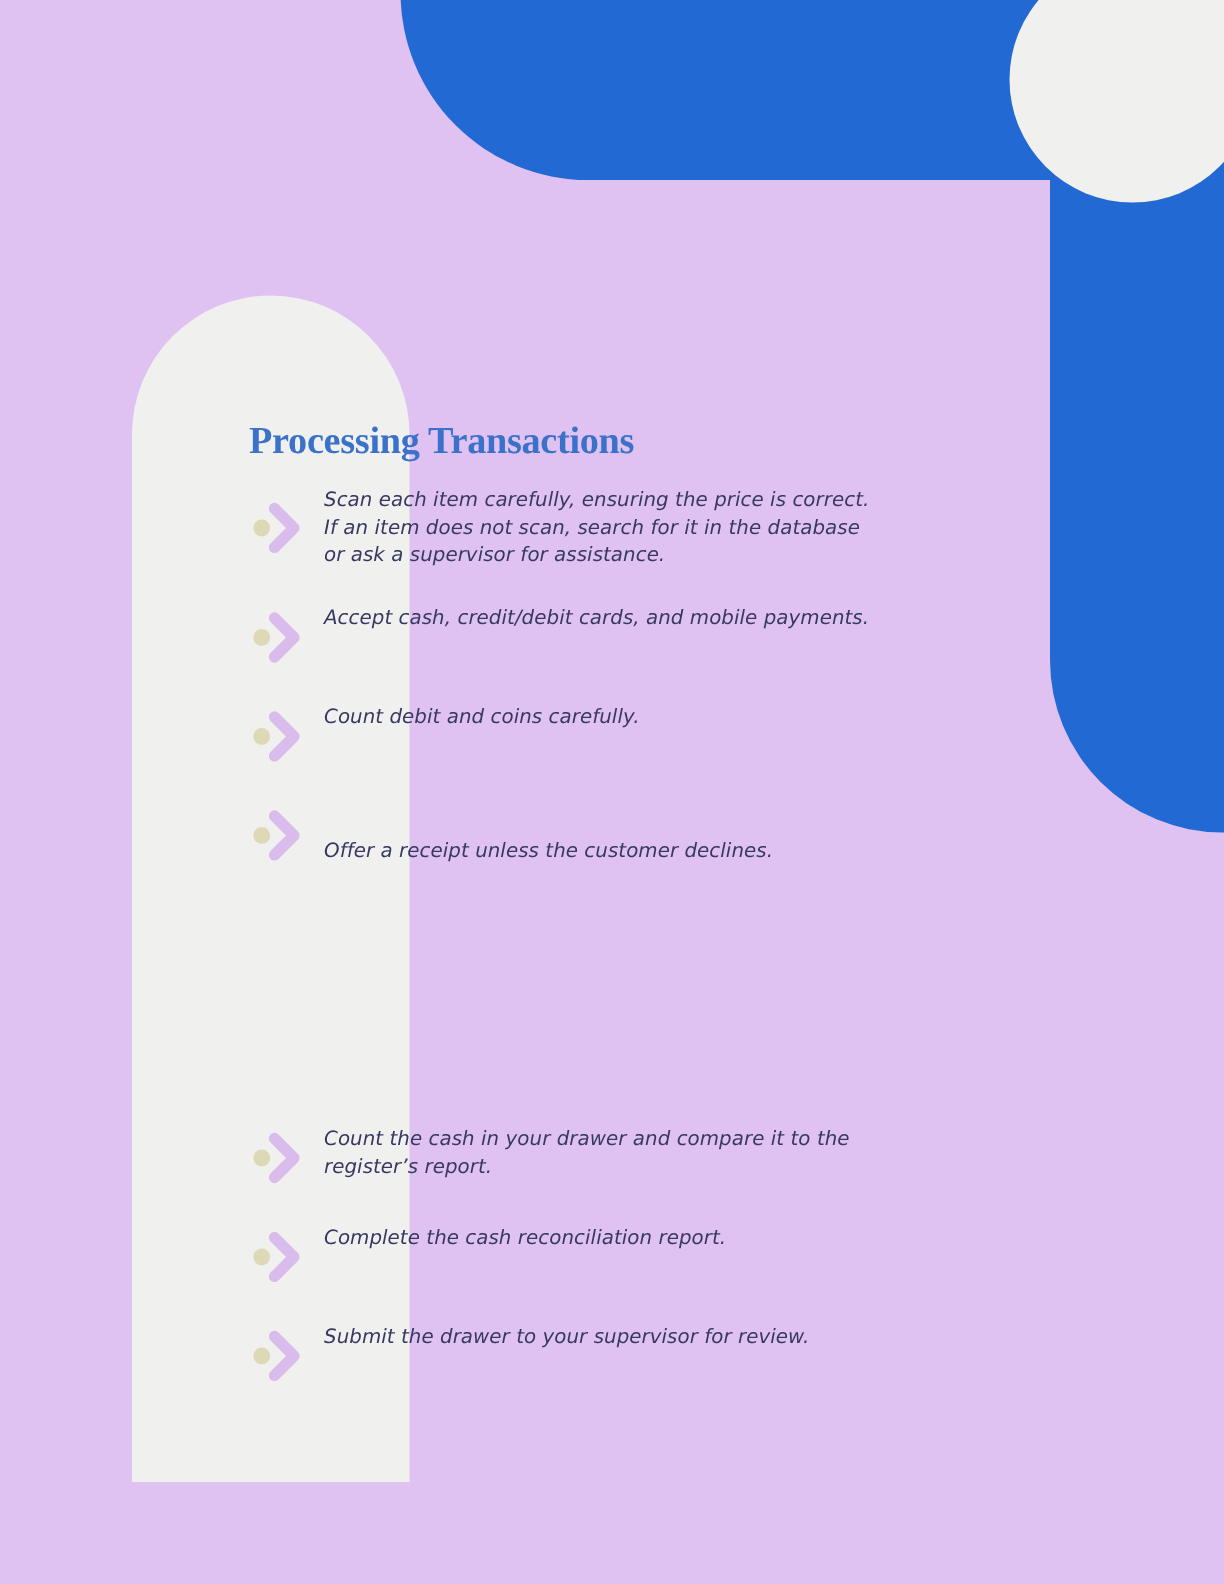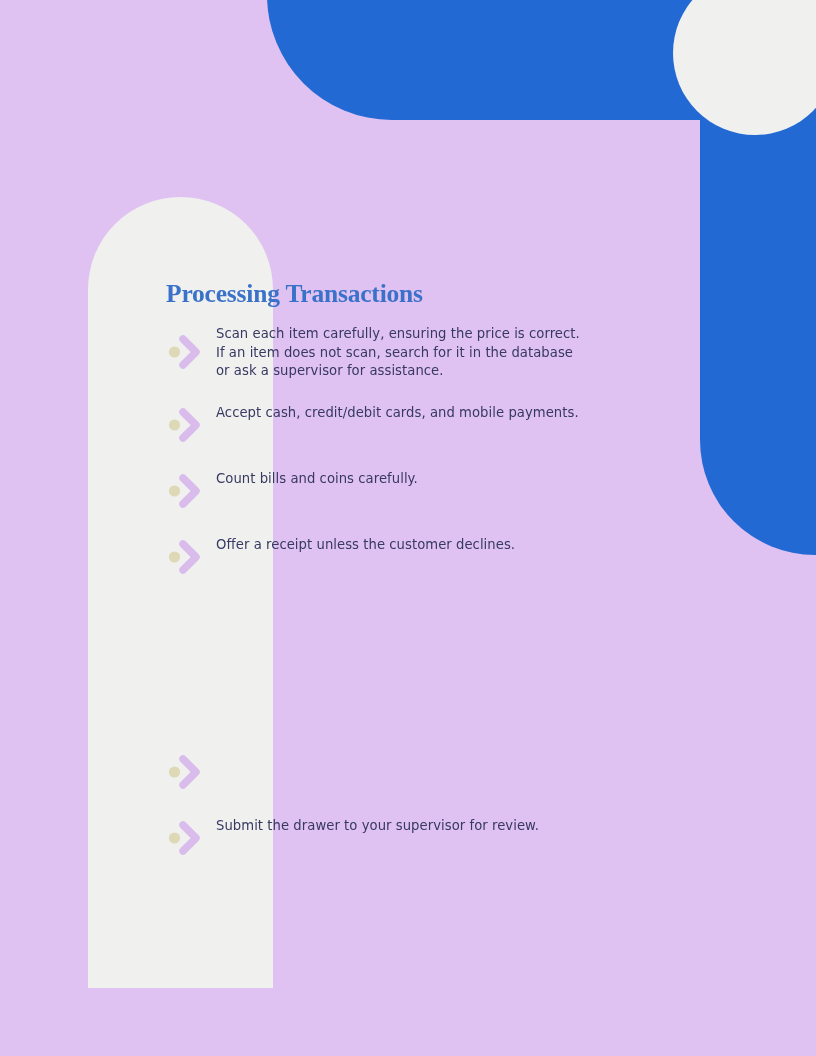--- a/index.html
+++ b/index.html
@@ -128,20 +128,21 @@
   .marker svg { display: block; }
 
   .bullet-text {
     font-family: "DejaVu Sans", "Liberation Sans", sans-serif;
     font-size: 13.2px;
     line-height: 18.5px;
     color: #373961;
     letter-spacing: 0.05px;
     padding-top: 1px;
     white-space: pre-line;
+    font-style: italic;
   }
 
   
 </style>
 </head>
 <body>
 
 <div id="page">
 
   <div class="deco-layer">
@@ -176,43 +177,54 @@
             </span>
             <span class="bullet-text">Accept cash, credit/debit cards, and mobile payments.</span>
           </li>
           <li class="bullet-item" style="min-height: 66px;">
             <span class="marker" style="top: 0px;">
               <svg width="44" height="44" viewBox="0 0 44 44" aria-hidden="true">
                 <circle cx="8.5" cy="22" r="5.6" fill="#ddd8b5"></circle>
                 <path d="M17 9 L30 22 L17 35" fill="none" stroke="#d9bcec" stroke-width="7.5" stroke-linecap="round" stroke-linejoin="round"></path>
               </svg>
             </span>
-            <span class="bullet-text">Count bills and coins carefully.</span>
-          </li>
-          <li class="bullet-item" style="min-height: 66px;">
+            <span class="bullet-text">Count debit and coins carefully.</span>
+          </li>
+          <li class="bullet-item" style="min-height: 66px; align-items: center;">
             <span class="marker" style="top: 0px;">
               <svg width="44" height="44" viewBox="0 0 44 44" aria-hidden="true">
                 <circle cx="8.5" cy="22" r="5.6" fill="#ddd8b5"></circle>
                 <path d="M17 9 L30 22 L17 35" fill="none" stroke="#d9bcec" stroke-width="7.5" stroke-linecap="round" stroke-linejoin="round"></path>
               </svg>
             </span>
             <span class="bullet-text">Offer a receipt unless the customer declines.</span>
           </li>
         </ul>
     </section>
 
     <section class="section section-eod">
       <ul class="bullet-list">
           <li class="bullet-item" style="min-height: 66px;">
             <span class="marker" style="top: 0px;">
               <svg width="44" height="44" viewBox="0 0 44 44" aria-hidden="true">
                 <circle cx="8.5" cy="22" r="5.6" fill="#ddd8b5"></circle>
                 <path d="M17 9 L30 22 L17 35" fill="none" stroke="#d9bcec" stroke-width="7.5" stroke-linecap="round" stroke-linejoin="round"></path>
               </svg>
             </span>
+            <span class="bullet-text">Count the cash in your drawer and compare it to the
+register’s report.</span>
+          </li>
+          <li class="bullet-item" style="min-height: 66px;">
+            <span class="marker" style="top: 0px;">
+              <svg width="44" height="44" viewBox="0 0 44 44" aria-hidden="true">
+                <circle cx="8.5" cy="22" r="5.6" fill="#ddd8b5"></circle>
+                <path d="M17 9 L30 22 L17 35" fill="none" stroke="#d9bcec" stroke-width="7.5" stroke-linecap="round" stroke-linejoin="round"></path>
+              </svg>
+            </span>
+            <span class="bullet-text">Complete the cash reconciliation report.</span>
           </li>
           <li class="bullet-item" style="min-height: 66px; text-align: right;">
             <span class="marker" style="top: 0px;">
               <svg width="44" height="44" viewBox="0 0 44 44" aria-hidden="true">
                 <circle cx="8.5" cy="22" r="5.6" fill="#ddd8b5"></circle>
                 <path d="M17 9 L30 22 L17 35" fill="none" stroke="#d9bcec" stroke-width="7.5" stroke-linecap="round" stroke-linejoin="round"></path>
               </svg>
             </span>
             <span class="bullet-text">Submit the drawer to your supervisor for review.</span>
           </li>

